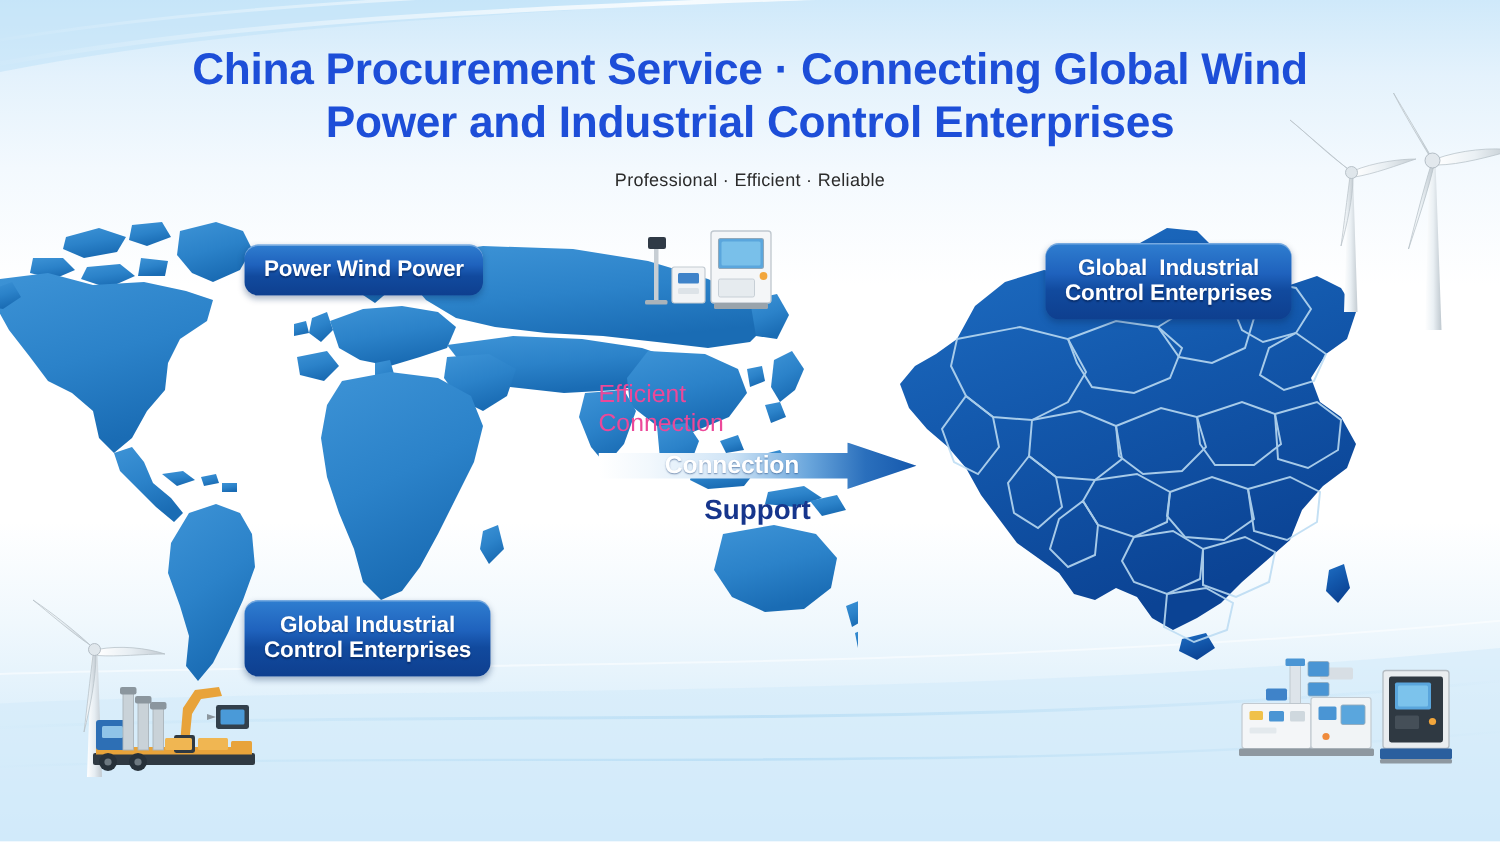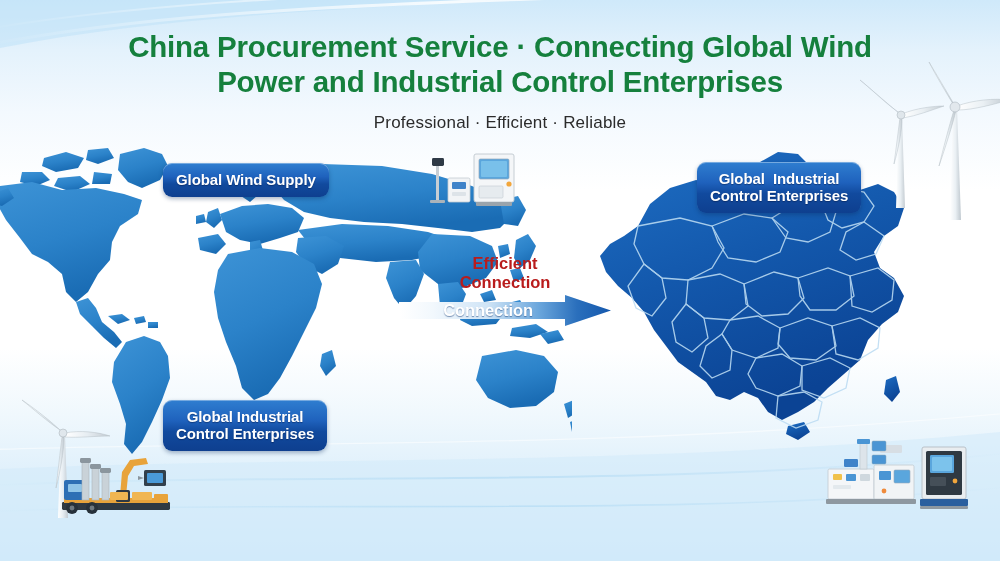--- a/index.html
+++ b/index.html
@@ -17,26 +17,26 @@
       linear-gradient(180deg,#cfe9fa 0%,#e4f2fc 9%,#f3f9fe 20%,#ffffff 34%,#ffffff 62%,#f0f8fd 74%,#ddeffb 86%,#cde8fa 100%);
   }
   .bg-swoosh{position:absolute;inset:0;}
   .bg-swoosh svg{display:block;width:1000px;height:561px;}
 
   
   .header{position:absolute;top:0;left:0;width:1000px;text-align:center;}
   .title{
     margin:0;padding-top:30px;
     font-size:29.5px;font-weight:bold;line-height:1.18;
-    color:#15803d;letter-spacing:-0.2px;
+    color:#1d4ed8;letter-spacing:-0.2px;
   }
   .title .l2{display:block;}
   .subtitle{
     margin:0;padding-top:13px;
-    font-size:17px;color:#2b2b2b;font-weight:normal;letter-spacing:0.2px;
+    font-size:12px;color:#2b2b2b;font-weight:normal;letter-spacing:0.2px;
   }
 
   
   .world-map{position:absolute;left:-8px;top:142px;width:580px;height:320px;}
   .world-map svg{display:block;width:100%;height:100%;}
   .china-map{position:absolute;left:592px;top:140px;width:352px;height:330px;}
   .china-map svg{display:block;width:100%;height:100%;}
 
   
   .badge{
@@ -51,22 +51,22 @@
     text-shadow:0 1px 1px rgba(0,20,60,.45);
   }
   .badge span{display:block;white-space:pre;}
   #badge-wind{left:163px;top:163px;}
   #badge-industrial-left{left:163px;top:400px;}
   #badge-industrial-right{left:697px;top:162px;}
 
   
   .connector{position:absolute;left:399px;top:254px;width:212px;height:110px;}
   .conn-top{
-    position:absolute;top:0;left:0;width:212px;text-align:center;
-    color:#b91c1c;font-weight:bold;font-size:16.5px;line-height:1.14;
+    position:absolute;top:0;left:0;width:212px;
+    color:#ec4899;font-weight:normal;font-size:16.5px;line-height:1.14;
   }
   .conn-top span{display:block;}
   .arrow-wrap{position:absolute;top:41px;left:0;width:212px;height:31px;}
   .arrow-wrap svg{display:block;width:212px;height:31px;}
   .arrow-label{
     position:absolute;top:41px;left:0;width:178px;height:31px;
     display:flex;align-items:center;justify-content:center;
     color:#ffffff;font-weight:bold;font-size:16.5px;
     text-shadow:0 1px 1px rgba(10,50,110,.5);
     letter-spacing:-0.1px;
@@ -256,21 +256,21 @@
         <path d="M210,226 L238,218 L258,228 L254,248 L232,258 L210,250 Z"></path>
         <path d="M186,256 L212,252 L230,262 L226,280 L204,288 L184,278 Z"></path>
         <path d="M52,124 L70,138 L74,158 L60,176 L44,168 L36,146 Z"></path>
         <path d="M94,164 L112,178 L116,198 L100,212 L84,202 L80,182 Z"></path>
         <path d="M130,194 L140,210 L138,230 L120,238 L108,226 L114,206 Z"></path>
       </g>
     </svg>
   </div>
 
   <div class="badge" id="badge-wind">
-    <span>Global Wind Supply</span>
+    <span>Power Wind Power</span>
   </div>
 
   <div class="badge" id="badge-industrial-left">
     <span>Global Industrial</span>
     <span>Control Enterprises</span>
   </div>
 
   <div class="badge" id="badge-industrial-right">
     <span>Global  Industrial</span>
     <span>Control Enterprises</span>
@@ -294,20 +294,21 @@
             <stop offset="1" stop-color="#1558ad"></stop>
           </linearGradient>
         </defs>
         <path d="M0,7 L166,7 L166,0 L212,15.5 L166,31 L166,24 L0,24 Z" fill="url(#arrowg)"></path>
       </svg>
     </div>
 
     <div class="arrow-label">Connection</div>
 
     <div class="conn-bottom">
+      <span>Support</span>
     </div>
   </div>
 
   <div class="turbine" id="turbine-right-far">
     <svg width="86" height="132" viewBox="0 0 86 132" xmlns="http://www.w3.org/2000/svg">
       <defs>
         <linearGradient id="tg1" x1="0" y1="0" x2="1" y2="0">
           <stop offset="0" stop-color="#ffffff"></stop>
           <stop offset=".5" stop-color="#e9eff3"></stop>
           <stop offset="1" stop-color="#c4ccd2"></stop>

